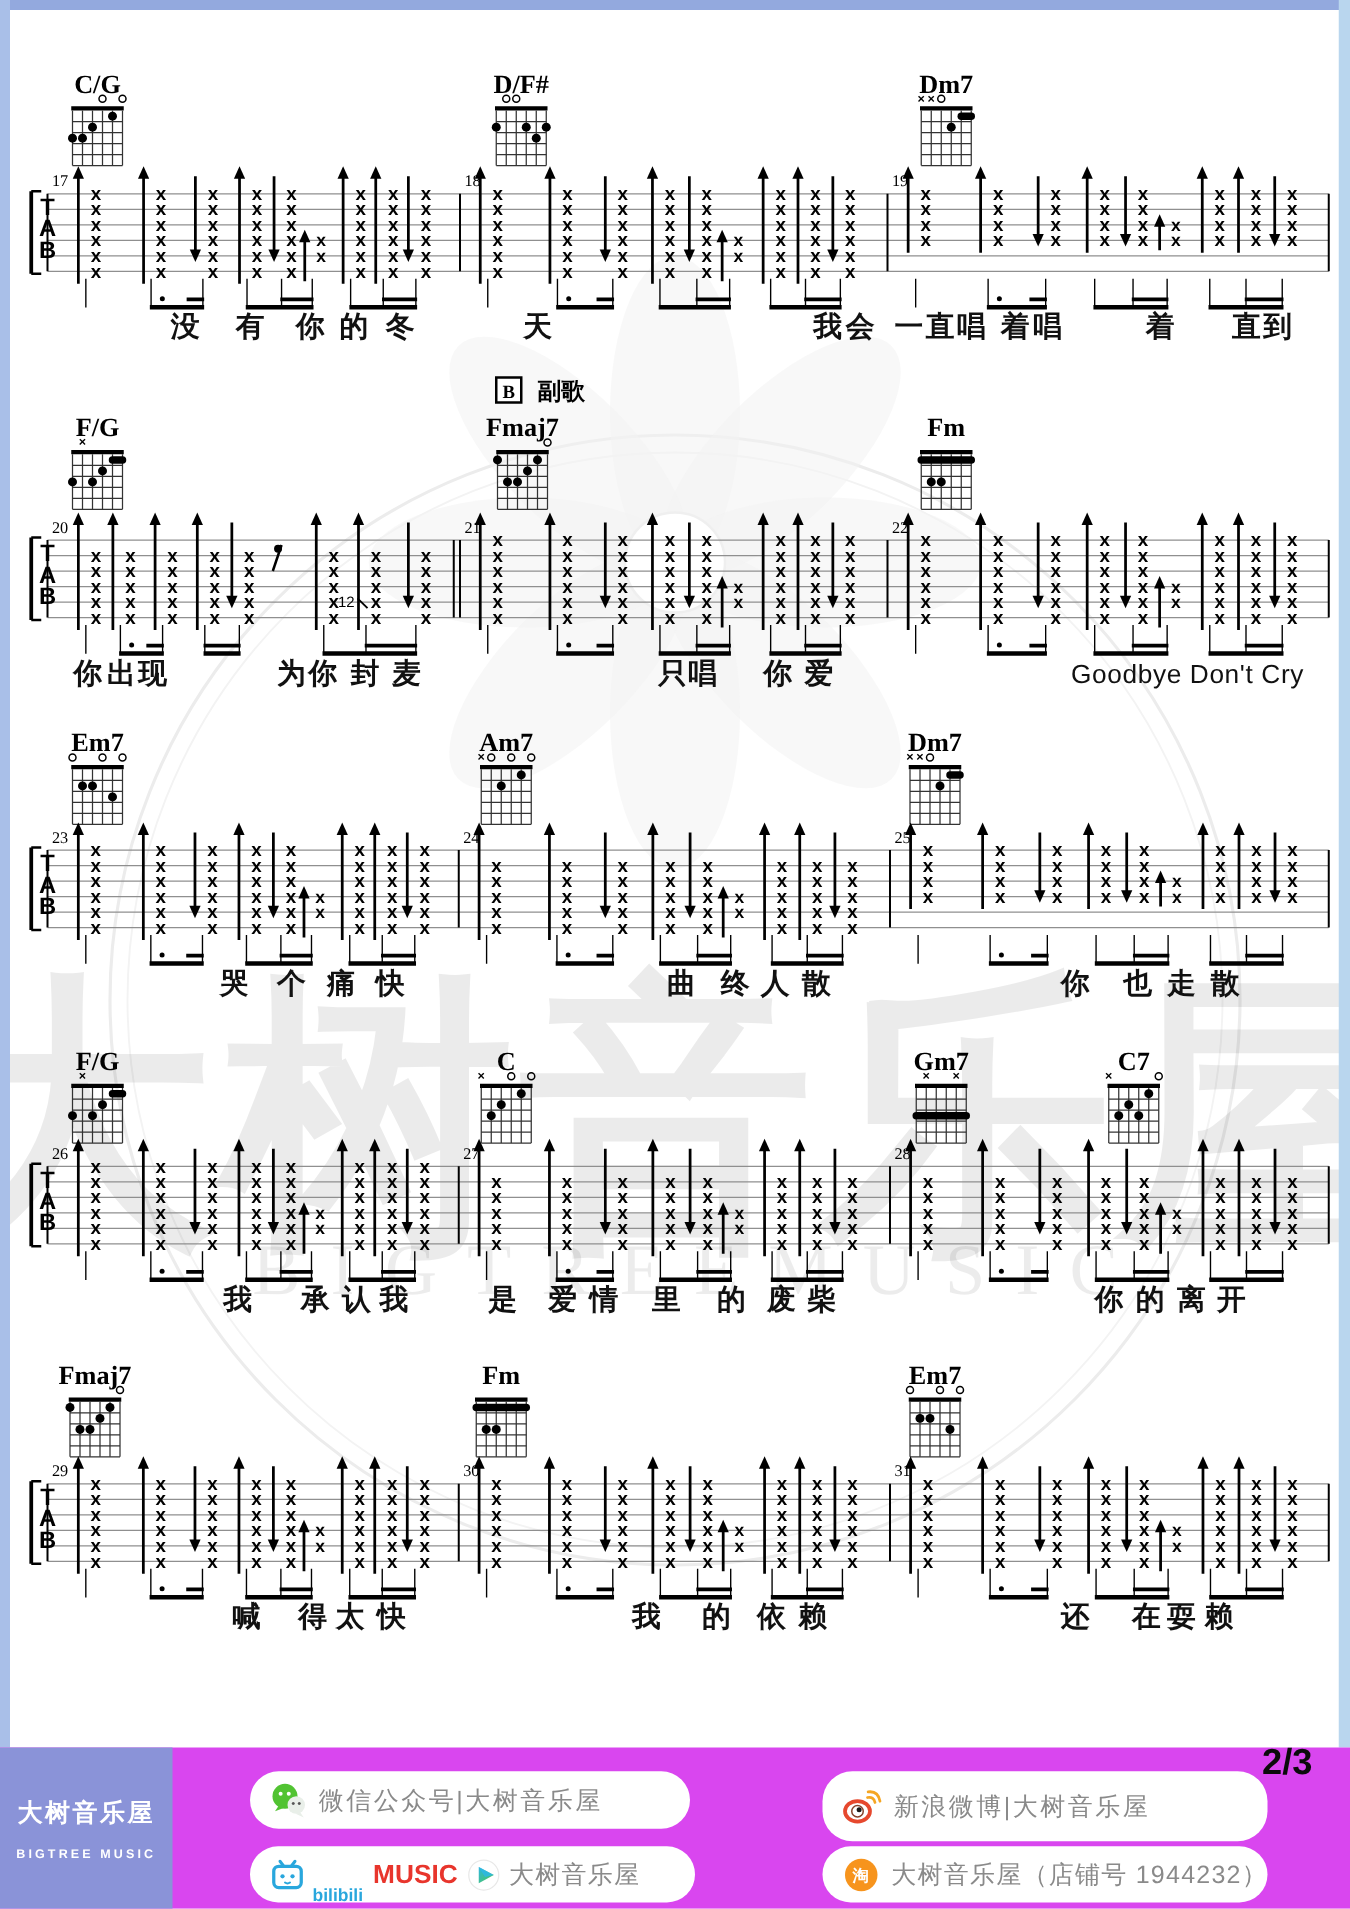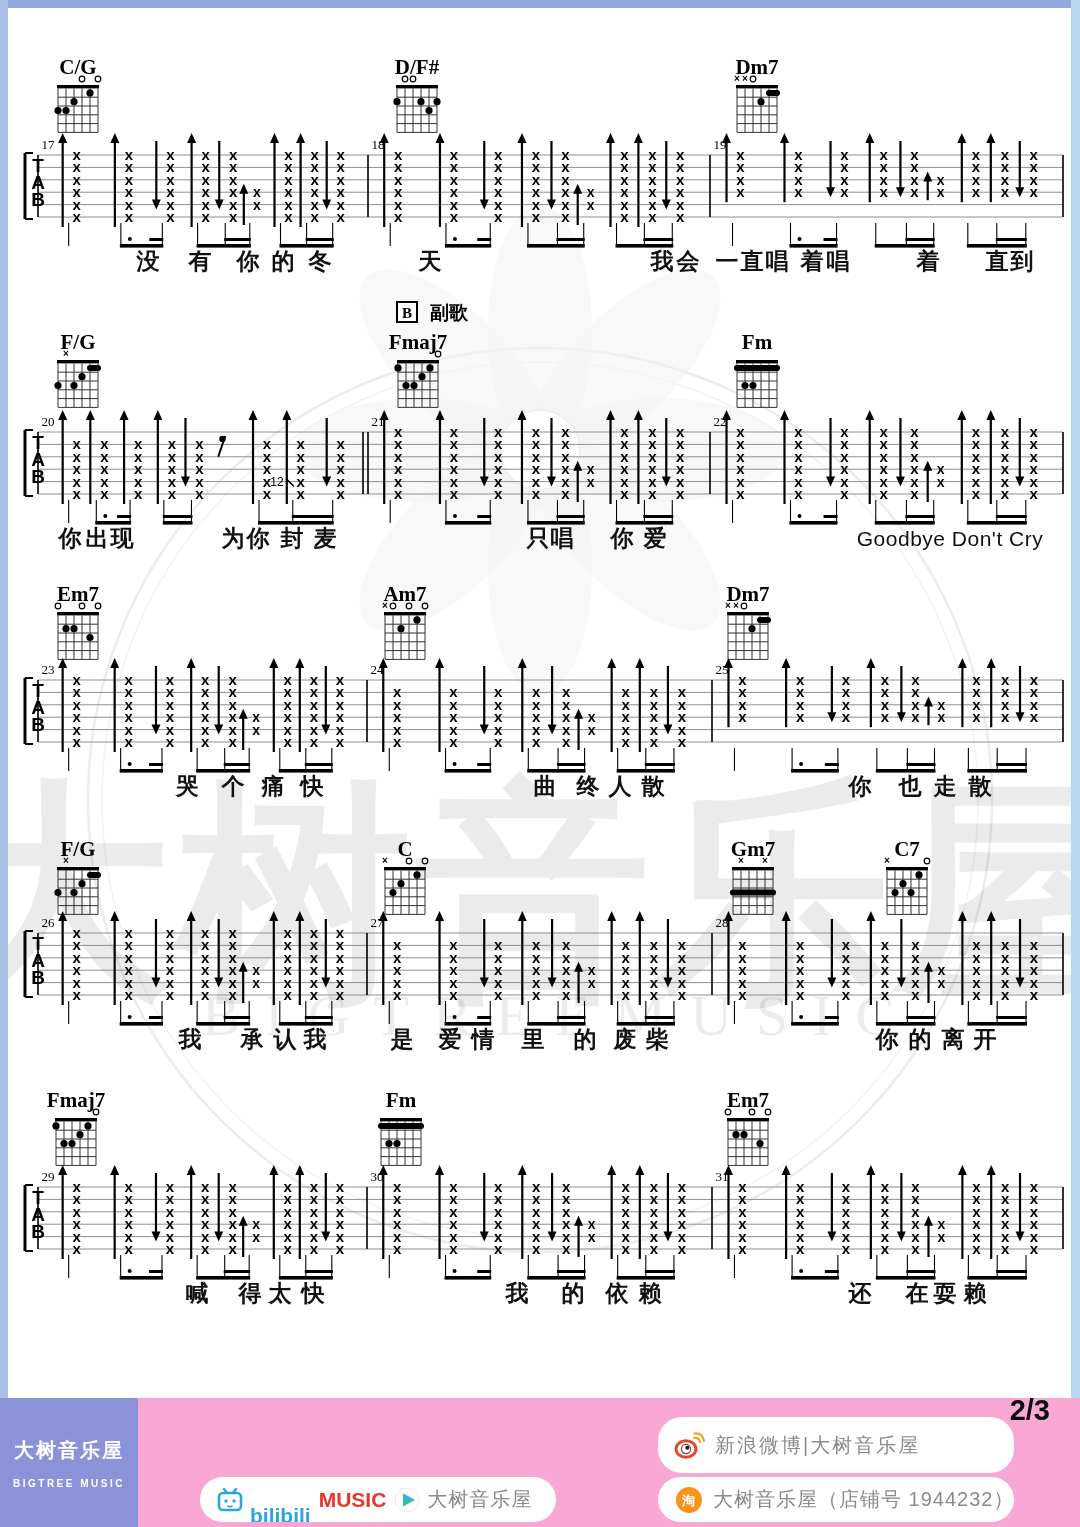--- a/index.html
+++ b/index.html
@@ -4,39 +4,39 @@
 <style>
   html,body{margin:0;padding:0;}
   body{
     width:1080px;height:1527px;position:relative;background:#ffffff;
     font-family:"Liberation Sans",sans-serif;overflow:hidden;
   }
   .page-border-top{position:absolute;left:0;top:0;width:1080px;height:8px;background:#93a9de;z-index:5;}
   .page-border-left{position:absolute;left:0;top:0;width:8px;height:1398px;background:#a9bfe8;z-index:5;}
   .page-border-right{position:absolute;right:0;top:0;width:9px;height:1398px;background:#b9d6ee;z-index:5;}
   #score{position:absolute;left:0;top:0;z-index:2;}
-  .footer{position:absolute;left:0;top:1398px;width:1080px;height:129px;background:#f9a8d4;z-index:6;}
+  .footer{position:absolute;left:0;top:1398px;width:1080px;height:129px;background:#d946ef;z-index:6;}
   .footer-logo{
     position:absolute;left:0;top:0;width:138px;height:129px;background:#8a93d8;
     display:flex;flex-direction:column;align-items:center;justify-content:center;color:#fff;
   }
   .footer-logo .t1{font-size:20px;font-weight:700;letter-spacing:2px;}
   .footer-logo .t2{font-size:10px;font-weight:700;letter-spacing:2.5px;margin-top:14px;}
   .pill{
     position:absolute;background:#fff;border-radius:24px;display:flex;align-items:center;
     padding:0 16px;box-sizing:border-box;color:#8a8a8a;font-size:20px;letter-spacing:2px;
     white-space:nowrap;overflow:hidden;
   }
   .pill .lbl{margin-left:9px;}
   .pill svg{flex:0 0 auto;}
   .p-wechat{left:200px;top:19px;width:352px;height:46px;}
   .p-video {left:200px;top:79px;width:356px;height:45px;letter-spacing:0;}
   .p-weibo {left:658px;top:19px;width:356px;height:56px;}
   .p-taobao{left:658px;top:79px;width:356px;height:45px;letter-spacing:1px;}
-  .bili-txt{color:#29a7dd;font-weight:700;font-size:21px;margin-left:6px;letter-spacing:0;margin-top:32px;}
+  .bili-txt{color:#29a7dd;font-weight:700;font-size:14px;margin-left:6px;letter-spacing:0;margin-top:32px;}
   .youku-txt{color:#e8352c;font-weight:800;font-size:21px;margin-left:8px;letter-spacing:0;}
   .video-lbl{color:#8a8a8a;font-size:20px;margin-left:7px;letter-spacing:1px;}
   .page-num{
     position:absolute;right:30px;top:-4px;font-size:29px;font-weight:800;color:#0b0b0b;
     font-family:"Liberation Sans",sans-serif;z-index:7;
   }
 </style>
 </head>
 <body>
 
@@ -1799,20 +1799,33 @@
 <div class="page-border-right"></div>
 
 <div class="footer">
   <div class="page-num">2/3</div>
 
   <div class="footer-logo">
     <div class="t1">大树音乐屋</div>
     <div class="t2">BIGTREE MUSIC</div>
   </div>
 
+  <div class="pill p-wechat">
+    <svg width="30" height="30" viewBox="0 0 30 30">
+      <circle cx="12" cy="12" r="10" fill="#51c332"></circle>
+      <circle cx="8.5" cy="10" r="1.6" fill="#fff"></circle>
+      <circle cx="15" cy="10" r="1.6" fill="#fff"></circle>
+      <path d="M4 24 L8 18 L12 21 Z" fill="#51c332"></path>
+      <circle cx="21" cy="19" r="7" fill="#e9efe9"></circle>
+      <circle cx="18.6" cy="17.8" r="1.2" fill="#555"></circle>
+      <circle cx="23.4" cy="17.8" r="1.2" fill="#555"></circle>
+      <path d="M27 29 L24 24.5 L20.5 26 Z" fill="#e9efe9"></path>
+    </svg>
+    <span class="lbl">微信公众号|大树音乐屋</span>
+  </div>
 
   <div class="pill p-video">
     <svg width="28" height="26" viewBox="0 0 28 26">
       <line x1="8" y1="2" x2="11" y2="6" stroke="#29a7dd" stroke-width="2.4" stroke-linecap="round"></line>
       <line x1="20" y1="2" x2="17" y2="6" stroke="#29a7dd" stroke-width="2.4" stroke-linecap="round"></line>
       <rect x="3" y="6" width="22" height="17" rx="4" fill="none" stroke="#29a7dd" stroke-width="2.6"></rect>
       <circle cx="10" cy="14" r="1.7" fill="#29a7dd"></circle>
       <circle cx="18" cy="14" r="1.7" fill="#29a7dd"></circle>
       <path d="M12 19 q2 1.5 4 0" stroke="#29a7dd" stroke-width="1.6" fill="none" stroke-linecap="round"></path>
     </svg>

